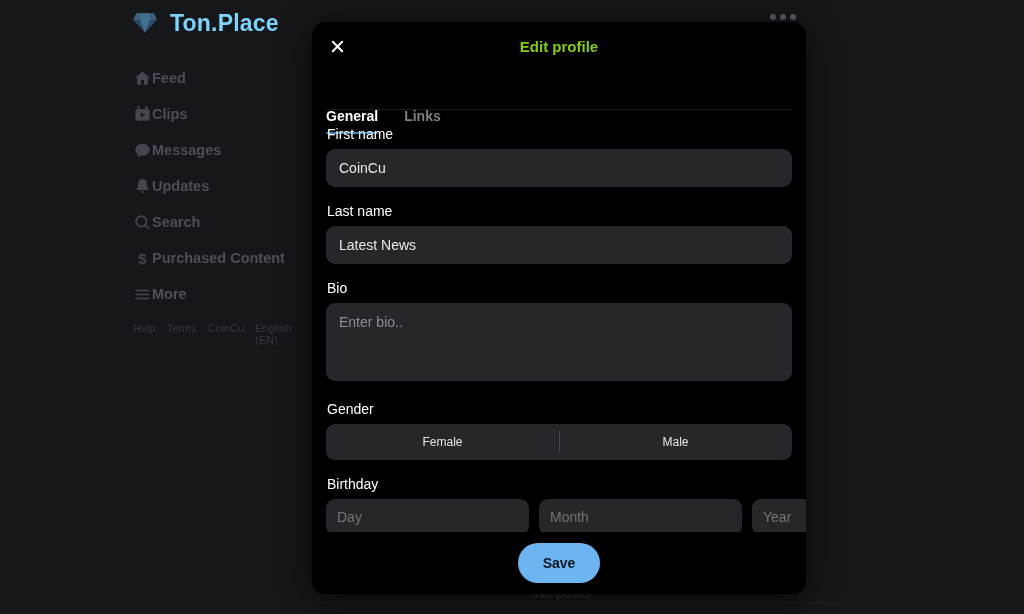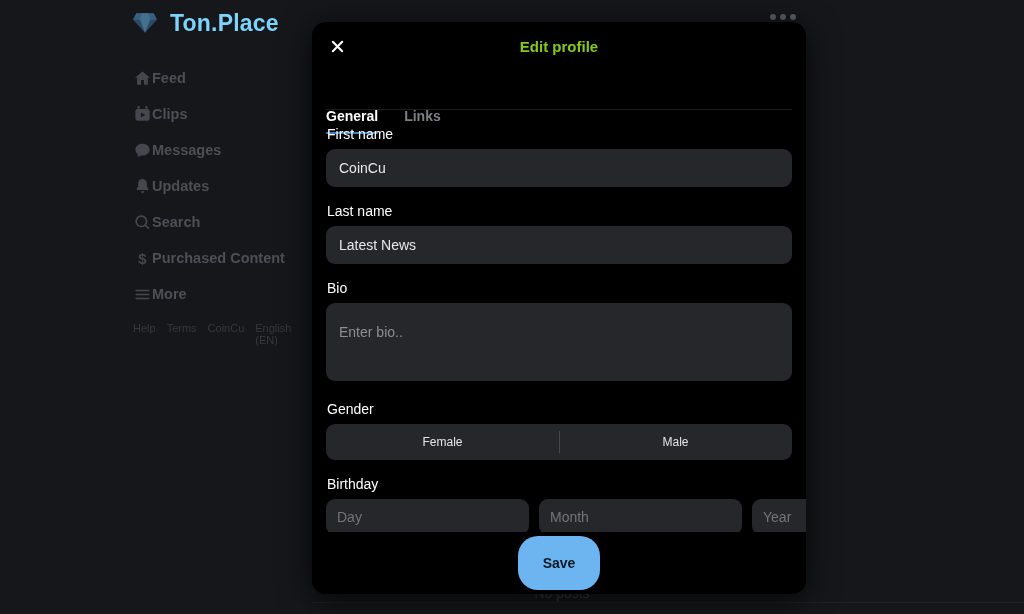--- a/index.html
+++ b/index.html
@@ -107,21 +107,21 @@
     color: #e9e9ea; font-size: 14px;
     font-family: "Liberation Sans", sans-serif;
     padding: 16px 13px; outline: none;
   }
   .text-input::placeholder { color: #8b8e94; }
   .bio-area {
     width: 100%; height: 78px;
     background: #26272b; border: none; border-radius: 9px;
     color: #e9e9ea; font-size: 14px;
     font-family: "Liberation Sans", sans-serif;
-    padding: 21px 13px; outline: none; resize: none;
+    padding: 11px 13px; outline: none; resize: none;
   }
   .bio-area::placeholder { color: #8b8e94; }
   .char-left { font-size: 11.5px; color: #84878d; margin-top: 7px; margin-left: 1px; }
 
   .segmented {
     display: flex; width: 100%; height: 36px;
     background: #26272b; border-radius: 9px; overflow: hidden;
   }
   .seg {
     flex: 1; display: flex; align-items: center; justify-content: center;
@@ -141,21 +141,21 @@
   .bday-day { flex: 0 0 74px; }
   .bday-month { flex: 1 1 auto; }
   .bday-year { flex: 0 0 88px; }
 
   .modal-footer {
     position: absolute; left: 0; right: 0; bottom: 0; height: 62px;
     background: #000000;
     display: flex; align-items: center; justify-content: center;
   }
   .save-btn {
-    width: 82px; height: 54px; border: none; border-radius: 20px;
+    width: 82px; height: 40px; border: none; border-radius: 20px;
     background: #6cb5f0; color: #091724;
     font-size: 14px; font-weight: 700; cursor: pointer;
     font-family: "Liberation Sans", sans-serif;
   }
 </style>
 </head>
 <body>
 
 <div id="app">
 

